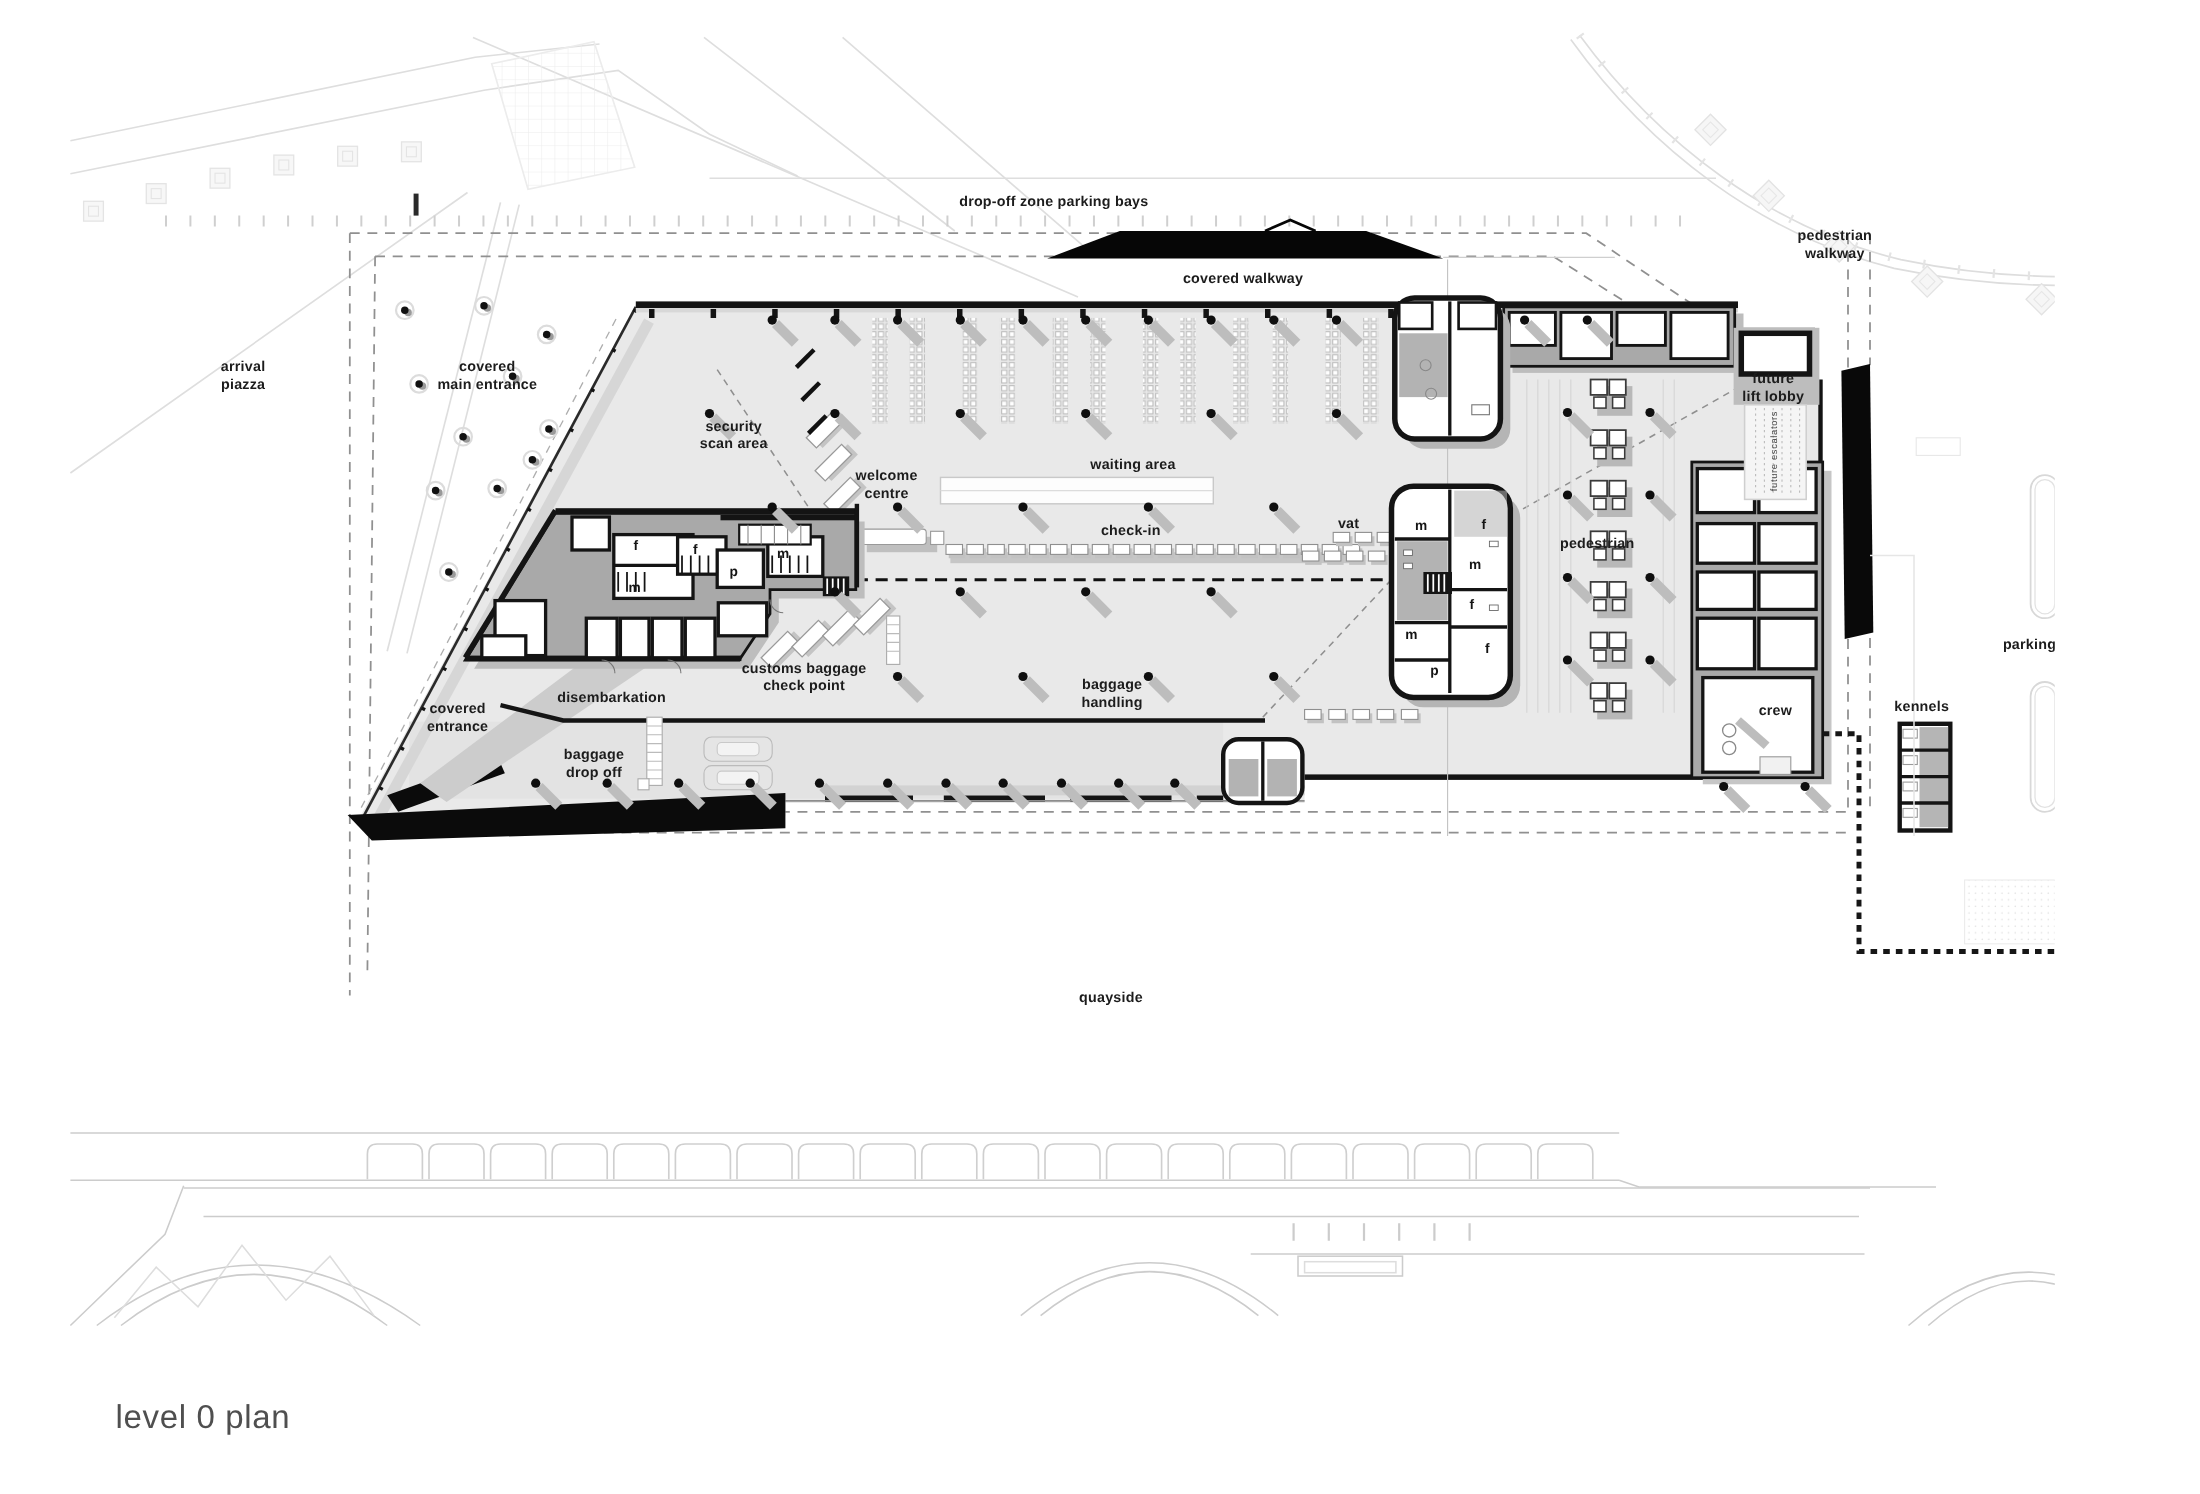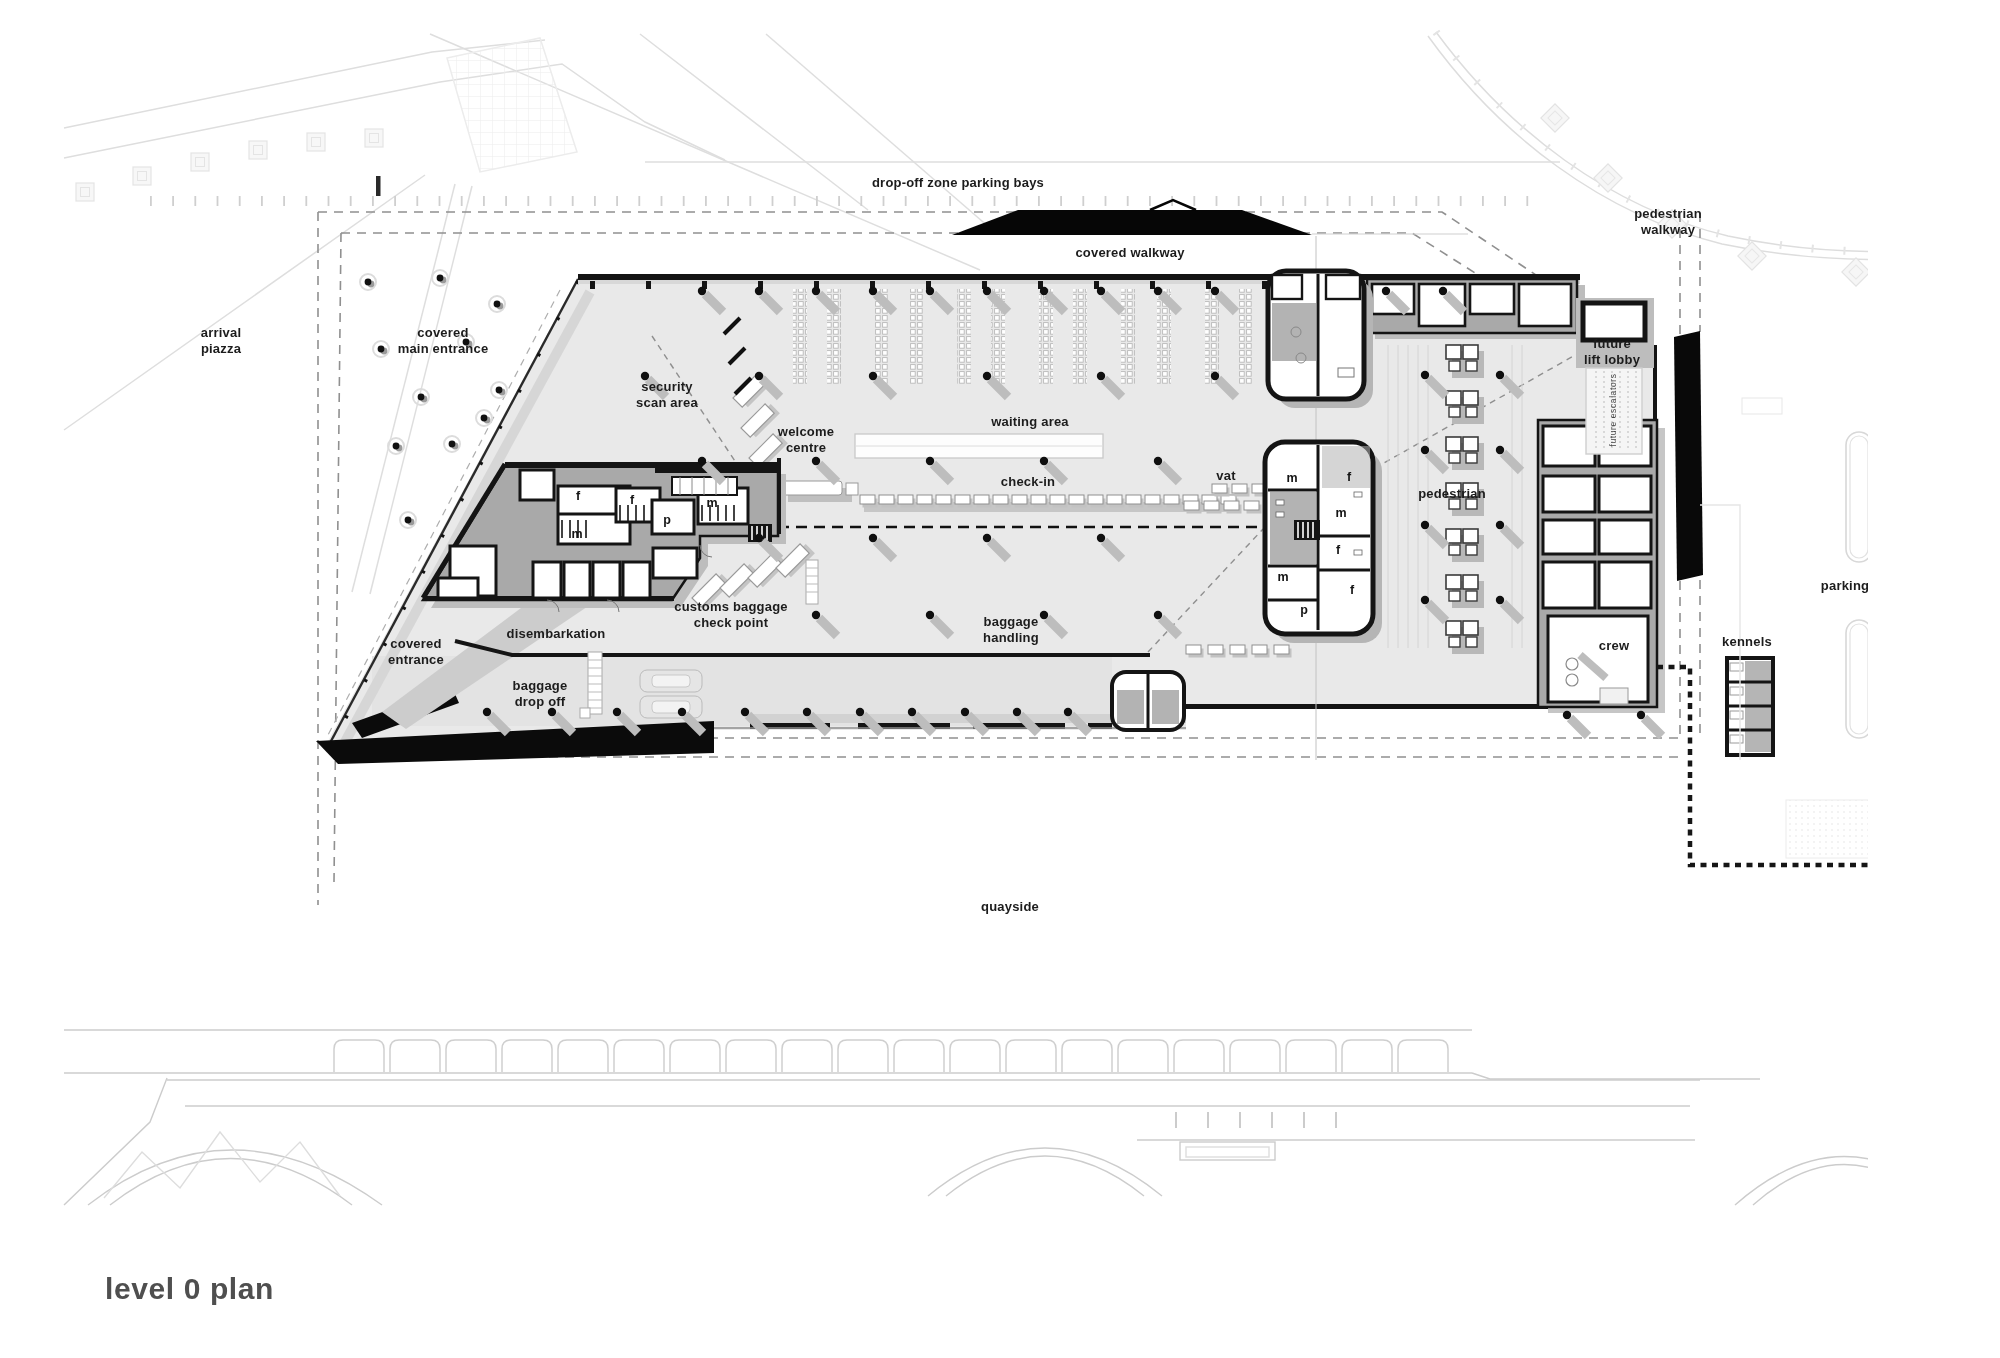--- a/index.html
+++ b/index.html
@@ -4,21 +4,21 @@
 <style>
   html,body{margin:0;padding:0;background:#fff;}
   .stage{position:relative;width:1868px;height:1358px;background:#ffffff;overflow:hidden;
          font-family:"Liberation Sans",sans-serif;}
   .stage svg{position:absolute;left:0;top:0;}
   .pl{position:absolute;transform:translate(-50%,-50%);white-space:pre-line;text-align:center;
       font-size:13px;font-weight:700;color:#1c1c1c;line-height:1.2;letter-spacing:.2px;}
   .pl.vert{transform:translate(-50%,-50%) rotate(-90deg);font-size:8.5px;font-weight:400;color:#444;
            letter-spacing:.6px;white-space:nowrap;}
   .rl{position:absolute;transform:translate(-50%,-50%);font-size:12.5px;font-weight:700;color:#141414;}
-  .title{position:absolute;left:105px;top:1272px;font-size:30px;font-weight:700;color:#4f4f4f;
+  .title{position:absolute;left:105px;top:1272px;font-size:30px;font-weight:400;color:#4f4f4f;
          letter-spacing:.6px;}
 </style>
 </head>
 <body>
 
 <div class="stage">
 
 <svg width="2000" height="1358" viewBox="0 0 2000 1358">
   <defs>
     <pattern id="pSeat" width="7" height="7" patternUnits="userSpaceOnUse">

